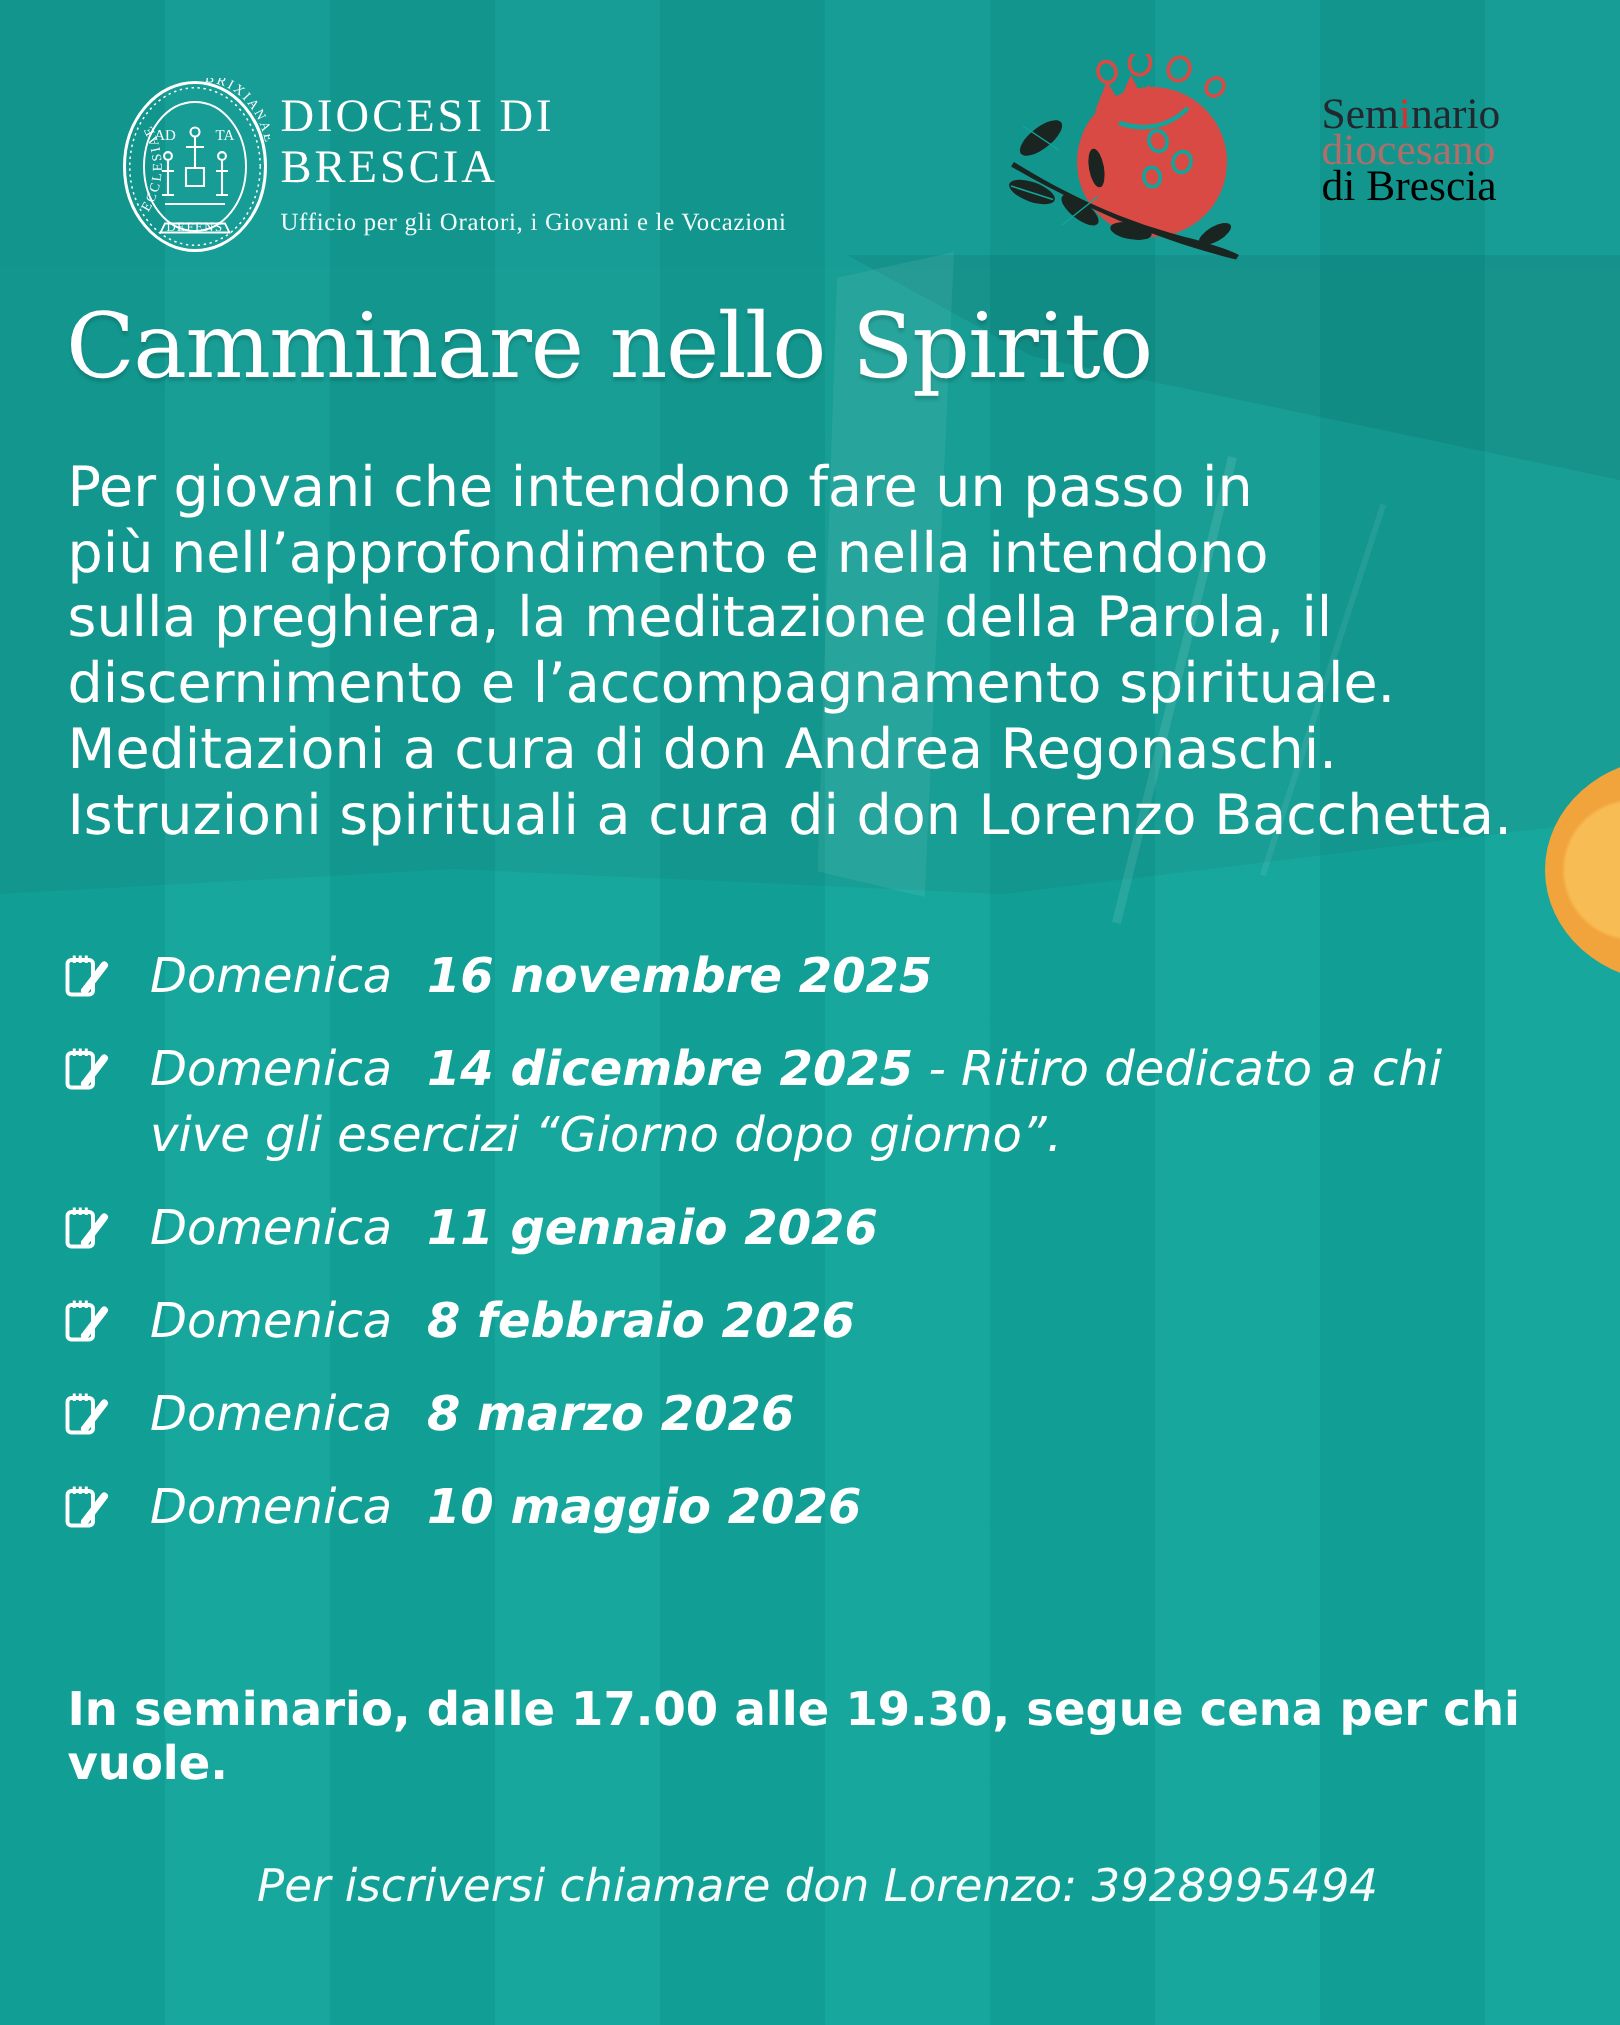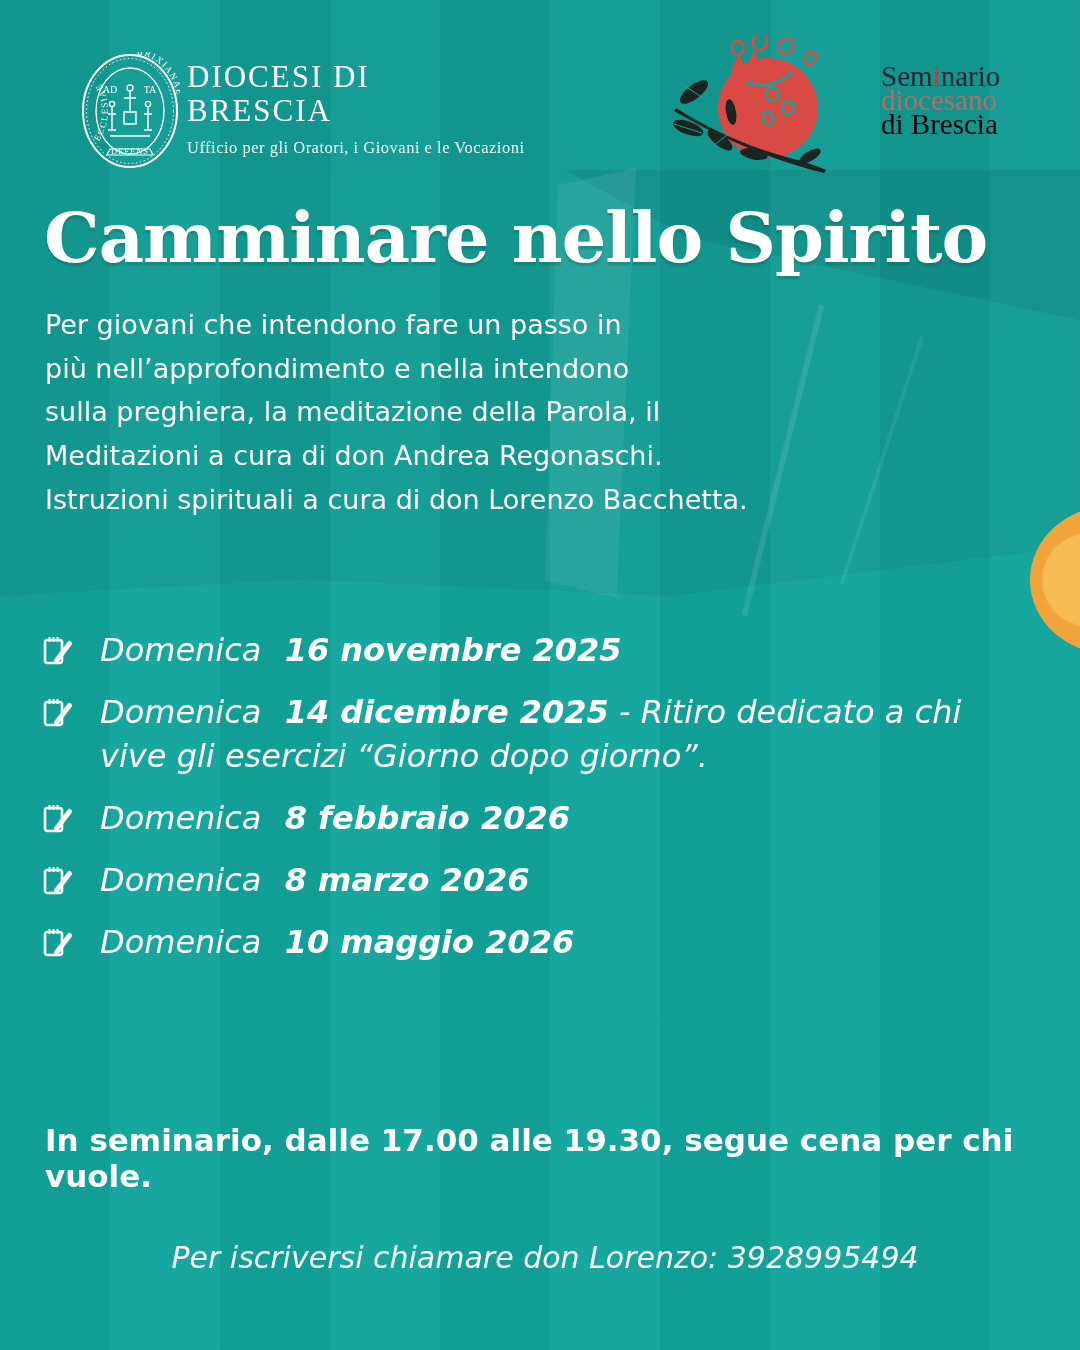--- a/index.html
+++ b/index.html
@@ -28,26 +28,26 @@
   .diocesi-text{position:absolute;left:187px;top:60px;color:#ffffff;font-family:"Liberation Serif","DejaVu Serif",serif;}
   .diocesi-line{font-size:31px;line-height:34px;letter-spacing:2px;}
   .diocesi-sub{margin-top:10px;font-size:16.5px;letter-spacing:0.5px;color:#f2fbfa;}
   .pomegranate{position:absolute;left:668px;top:36px;width:180px;height:140px;}
   .seminario-text{position:absolute;left:881px;top:64px;font-family:"Liberation Serif","DejaVu Serif",serif;
     font-size:29px;line-height:24px;}
   .seminario-text .l2{opacity:0.92;}
 
   
   .title{position:absolute;left:44px;top:196px;width:1000px;color:#ffffff;
-    font-family:"DejaVu Serif","Liberation Serif",serif;font-weight:700;font-size:70px;letter-spacing:-1px;
+    font-family:"DejaVu Serif","Liberation Serif",serif;font-weight:400;font-size:60px;letter-spacing:-1px;
     text-shadow:0 3px 2px rgba(6,70,66,0.25);}
 
   
   .description{position:absolute;left:45px;top:303px;width:1000px;color:#ffffff;
-    font-size:27px;line-height:43.7px;font-weight:500;}
+    font-size:37px;line-height:43.7px;font-weight:500;}
 
   
   .dates{position:absolute;left:42px;top:628px;width:990px;list-style:none;margin:0;padding:0;}
   .dates li{display:flex;align-items:flex-start;margin-bottom:18px;color:#ffffff;
     font-style:italic;font-size:32px;line-height:44px;}
   .dates .cal{flex:0 0 34px;margin-top:6px;margin-right:24px;}
   .dates .txt{flex:1;}
   .dates strong{font-weight:700;margin-left:13px;}
 
   .info-line{position:absolute;left:45px;top:1122px;width:1000px;color:#ffffff;
@@ -148,20 +148,21 @@
       <div style="color: #000000;">di Brescia</div>
     </div>
   </div>
 
   <div class="title">Camminare nello Spirito</div>
 
   <div class="description">
       <div>Per giovani che intendono fare un passo in</div>
       <div>più nell’approfondimento e nella intendono</div>
       <div>sulla preghiera, la meditazione della Parola, il</div>
+      <div>discernimento e l’accompagnamento spirituale.</div>
       <div>Meditazioni a cura di don Andrea Regonaschi.</div>
       <div>Istruzioni spirituali a cura di don Lorenzo Bacchetta.</div>
     </div>
 
   <ul class="dates">
       <li>
   <svg class="cal" width="34" height="34" viewBox="0 0 34 34" fill="none" xmlns="http://www.w3.org/2000/svg">
     <rect x="3" y="6" width="17" height="23" rx="2.5" stroke="#ffffff" stroke-width="2.6"></rect>
     <line x1="7.5" y1="3" x2="7.5" y2="8" stroke="#ffffff" stroke-width="2"></line>
     <line x1="11.5" y1="3" x2="11.5" y2="8" stroke="#ffffff" stroke-width="2"></line>
@@ -184,20 +185,31 @@
       </li>
       <li>
   <svg class="cal" width="34" height="34" viewBox="0 0 34 34" fill="none" xmlns="http://www.w3.org/2000/svg">
     <rect x="3" y="6" width="17" height="23" rx="2.5" stroke="#ffffff" stroke-width="2.6"></rect>
     <line x1="7.5" y1="3" x2="7.5" y2="8" stroke="#ffffff" stroke-width="2"></line>
     <line x1="11.5" y1="3" x2="11.5" y2="8" stroke="#ffffff" stroke-width="2"></line>
     <line x1="15.5" y1="3" x2="15.5" y2="8" stroke="#ffffff" stroke-width="2"></line>
     <line x1="14.5" y1="26.5" x2="27.5" y2="9.5" stroke="#ffffff" stroke-width="5" stroke-linecap="round"></line>
     <path d="M13.5 30 L12 25 L16 27 Z" fill="#ffffff"></path>
   </svg>
+<div class="txt">Domenica <strong>11 gennaio 2026</strong></div>
+      </li>
+      <li>
+  <svg class="cal" width="34" height="34" viewBox="0 0 34 34" fill="none" xmlns="http://www.w3.org/2000/svg">
+    <rect x="3" y="6" width="17" height="23" rx="2.5" stroke="#ffffff" stroke-width="2.6"></rect>
+    <line x1="7.5" y1="3" x2="7.5" y2="8" stroke="#ffffff" stroke-width="2"></line>
+    <line x1="11.5" y1="3" x2="11.5" y2="8" stroke="#ffffff" stroke-width="2"></line>
+    <line x1="15.5" y1="3" x2="15.5" y2="8" stroke="#ffffff" stroke-width="2"></line>
+    <line x1="14.5" y1="26.5" x2="27.5" y2="9.5" stroke="#ffffff" stroke-width="5" stroke-linecap="round"></line>
+    <path d="M13.5 30 L12 25 L16 27 Z" fill="#ffffff"></path>
+  </svg>
 <div class="txt">Domenica <strong>8 febbraio 2026</strong></div>
       </li>
       <li>
   <svg class="cal" width="34" height="34" viewBox="0 0 34 34" fill="none" xmlns="http://www.w3.org/2000/svg">
     <rect x="3" y="6" width="17" height="23" rx="2.5" stroke="#ffffff" stroke-width="2.6"></rect>
     <line x1="7.5" y1="3" x2="7.5" y2="8" stroke="#ffffff" stroke-width="2"></line>
     <line x1="11.5" y1="3" x2="11.5" y2="8" stroke="#ffffff" stroke-width="2"></line>
     <line x1="15.5" y1="3" x2="15.5" y2="8" stroke="#ffffff" stroke-width="2"></line>
     <line x1="14.5" y1="26.5" x2="27.5" y2="9.5" stroke="#ffffff" stroke-width="5" stroke-linecap="round"></line>
     <path d="M13.5 30 L12 25 L16 27 Z" fill="#ffffff"></path>

